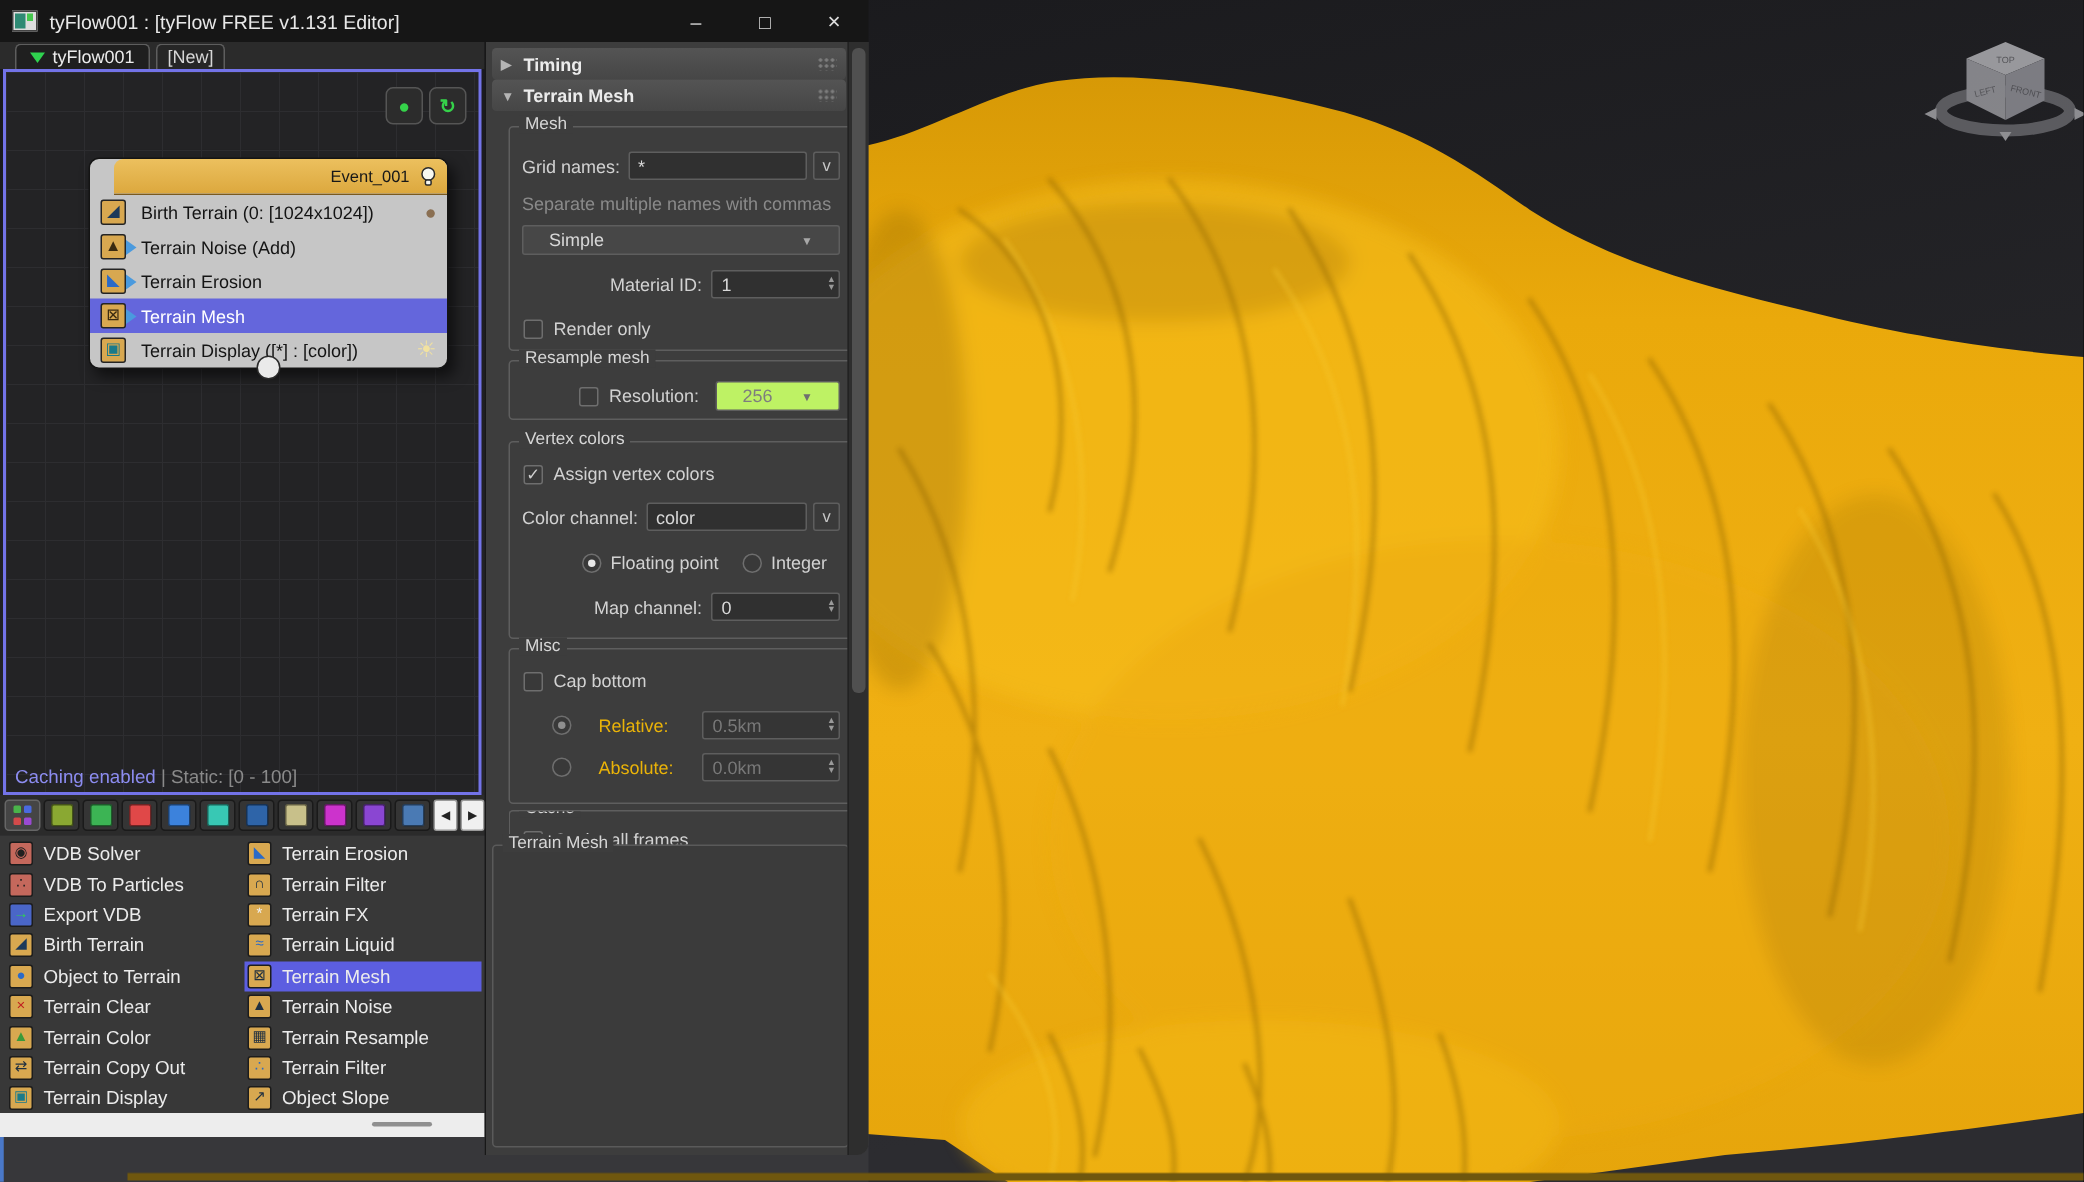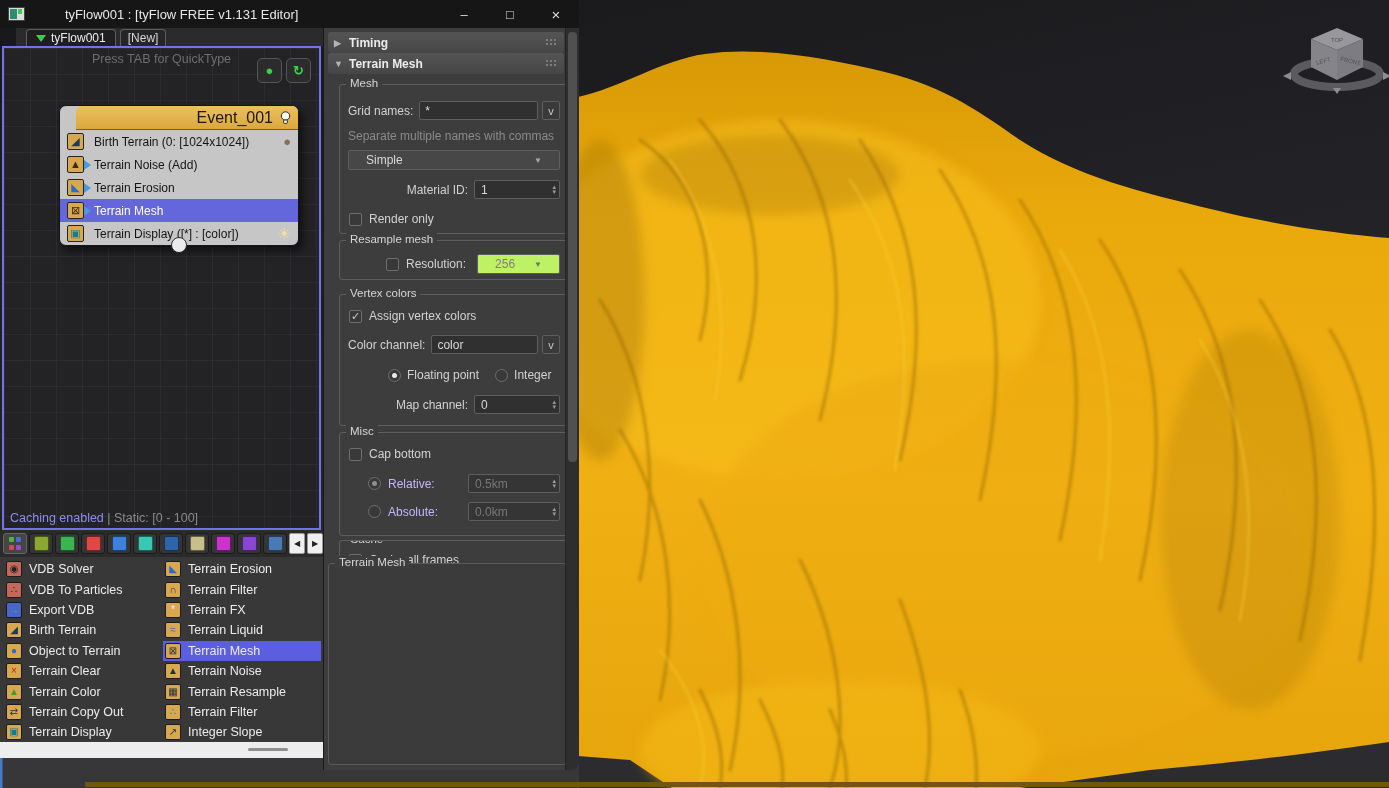--- a/index.html
+++ b/index.html
@@ -3,29 +3,29 @@
 <meta charset="utf-8">
 <style>
   html,body{margin:0;padding:0;background:#111;}
   #stage{position:relative;width:1389px;height:788px;overflow:hidden;
          font-family:"Liberation Sans",sans-serif;-webkit-font-smoothing:antialiased;}
   #viewport-svg{position:absolute;left:0;top:0;width:1389px;height:788px;display:block;}
 
   
   #tywin{position:absolute;left:0;top:0;width:579px;height:772px;color:#e4e4e4;}
   .titlebar{position:absolute;left:0;top:0;width:579px;height:28px;background:#161616;
-            display:flex;align-items:center;box-sizing:border-box;padding-left:8px;font-size:13px;color:#e8e8e8;gap:32px;}
+            display:flex;align-items:center;box-sizing:border-box;padding-left:8px;font-size:13px;color:#e8e8e8;}
   .app-icon{width:15px;height:12px;background:#ddd;border:1px solid #444;display:inline-flex;margin-right:8px;}
   .app-icon i{display:block;width:7px;height:10px;background:#2f8a74;margin:1px 0 0 1px;}
   .app-icon b{display:block;width:4px;height:5px;background:#46c84e;margin:1px 0 0 1px;}
   .win-controls{margin-left:auto;display:flex;height:28px;}
   .win-btn{width:46px;height:28px;display:flex;align-items:center;justify-content:center;
            font-size:13px;color:#dcdcdc;cursor:default;}
 
-  .tabbar{position:absolute;left:16px;top:28px;width:323px;height:18px;background:#2b2b2b;display:flex;align-items:flex-end;}
+  .tabbar{position:absolute;left:0;top:28px;width:323px;height:18px;background:#2b2b2b;display:flex;align-items:flex-end;}
   .tab{display:inline-flex;align-items:center;gap:5px;height:17px;box-sizing:border-box;
        border:1px solid #5e5e5e;border-bottom:none;border-radius:4px 4px 0 0;background:#1f1f1f;
        padding:0 9px;font-size:12px;color:#ececec;margin-left:10px;}
   .tab.inactive{margin-left:4px;background:#262626;color:#d6d6d6;padding:0 7px;}
   .tab-arrow{width:0;height:0;border-left:5px solid transparent;border-right:5px solid transparent;
              border-top:7px solid #2fd24f;display:inline-block;}
 
   
   .editor{position:absolute;left:2px;top:46px;width:319px;height:484px;box-sizing:border-box;
           border:2px solid #7373e8;background-color:#232325;
@@ -38,21 +38,21 @@
           display:flex;align-items:center;justify-content:center;color:#35d24a;font-size:13px;font-weight:bold;}
   .status-line{position:absolute;left:6px;bottom:3px;font-size:12.5px;white-space:nowrap;margin-top:36px;}
   .status-caching{color:#8c8cf0;}
   .status-static{color:#8a8a8a;}
 
   
   .node{position:absolute;left:55px;top:57px;width:238px;background:#c6c6c6;border:1px solid #141414;
         border-radius:7px;box-shadow:4px 5px 9px rgba(0,0,0,.55);}
   .node-header{height:23px;background:linear-gradient(#ecc05e,#dca83e);border-bottom:1px solid #7a5a20;
                border-radius:6px 6px 0 0;display:flex;align-items:center;justify-content:flex-end;
-               gap:7px;padding:0 7px;color:#181818;font-size:16px;margin-left:16px;}
+               gap:7px;padding:0 7px;color:#181818;font-size:11px;margin-left:16px;}
   .bulb-icon{width:11px;height:14px;display:inline-block;}
   .node-row{position:relative;height:23px;display:flex;align-items:center;padding:0 7px;
             color:#141414;font-size:12px;}
   .node-row.selected{background:#6466dc;color:#fff;}
   .node-row:last-child{border-radius:0 0 6px 6px;}
   .op-icon{width:17px;height:17px;box-sizing:border-box;border:1px solid #242424;border-radius:2px;
            display:inline-flex;align-items:center;justify-content:center;font-size:11px;line-height:1;}
   .notch{position:absolute;left:24px;top:50%;transform:translateY(-50%);width:0;height:0;display:none;
          border-top:5px solid transparent;border-bottom:5px solid transparent;border-left:7px solid #4a9ade;}
   .notch.show{display:block;}
@@ -91,21 +91,21 @@
   .rollout{position:absolute;left:4px;width:236px;height:21px;background:linear-gradient(#545454,#464646);
            border-radius:3px;display:flex;align-items:center;gap:6px;padding:0 6px;box-sizing:border-box;
            font-size:12px;font-weight:bold;color:#ececec;}
   .roll-arrow{color:#b4b4b4;font-size:9px;width:9px;}
   .grip{margin-left:auto;width:13px;height:9px;
         background-image:radial-gradient(#7d7d7d 1px,transparent 1.2px);background-size:4px 4px;}
   .group{position:absolute;left:15px;width:230px;border:1px solid #5e5e5e;border-radius:3px;box-sizing:border-box;}
   .group-title{position:absolute;top:-8px;left:6px;background:#3d3d3d;padding:0 4px;font-size:11.5px;color:#d6d6d6;}
   .g-row{display:flex;align-items:center;font-size:12px;color:#d2d2d2;}
   .lbl{white-space:nowrap;}
-  .lbl.dim,.dim{color:#c4b5fd;}
+  .lbl.dim,.dim{color:#eab308;margin-left:11px;}
   .tinput{height:19px;background:#303030;border:1px solid #5e5e5e;border-radius:2px;box-sizing:border-box;
           display:flex;align-items:center;padding:0 5px;color:#d8d8d8;font-size:12px;}
   .vbtn{width:18px;height:19px;background:#3a3a3a;border:1px solid #5e5e5e;border-radius:2px;box-sizing:border-box;
         display:flex;align-items:center;justify-content:center;color:#c8c8c8;font-size:11px;margin-left:4px;}
   .dropdown{height:20px;background:#474747;border:1px solid #5e5e5e;border-radius:2px;box-sizing:border-box;
             display:flex;align-items:center;padding:0 17px;color:#d8d8d8;font-size:12px;}
   .dropdown .dd-arrow{margin-left:auto;color:#a8a8a8;font-size:8px;}
   .dropdown.disabled{background:#bef264;color:#7e7e7e;}
   .dropdown.disabled .dd-arrow{color:#707070;}
   .spinner{position:relative;height:19px;background:#303030;border:1px solid #5e5e5e;border-radius:2px;
@@ -231,21 +231,20 @@
     <span class="tab">
       <span class="tab-arrow"></span>
       <span>tyFlow001</span>
     </span>
     <span class="tab inactive">
       <span>[New]</span>
     </span>
   </div>
 
   <div class="editor">
-    <div class="editor-hint">Press TAB for QuickType</div>
     <div class="editor-btns">
       <span class="ed-btn">●</span>
       <span class="ed-btn">↻</span>
     </div>
 
     <div class="node">
       <div class="node-header">
         <span>Event_001</span>
         <svg class="bulb-icon" viewBox="0 0 11 14">
           <circle cx="5.5" cy="5" r="4.2" fill="#f8f8f0" stroke="#2a2a2a" stroke-width="1"></circle>
@@ -437,21 +436,21 @@
           <span>Terrain Resample</span>
         </div>
 
         <div class="op-item">
           <span class="list-icon" style="background: rgb(216, 168, 80); color: rgb(42, 106, 200);">∴</span>
           <span>Terrain Filter</span>
         </div>
 
         <div class="op-item">
           <span class="list-icon" style="background: rgb(216, 168, 80); color: rgb(32, 48, 64);">↗</span>
-          <span>Integer Slope</span>
+          <span>Object Slope</span>
         </div>
       </div>
   </div>
   <div class="hscroll">
     <span class="hthumb"></span>
   </div>
 
   <div class="panel">
 
     <div class="rollout" style="top:4px;">

